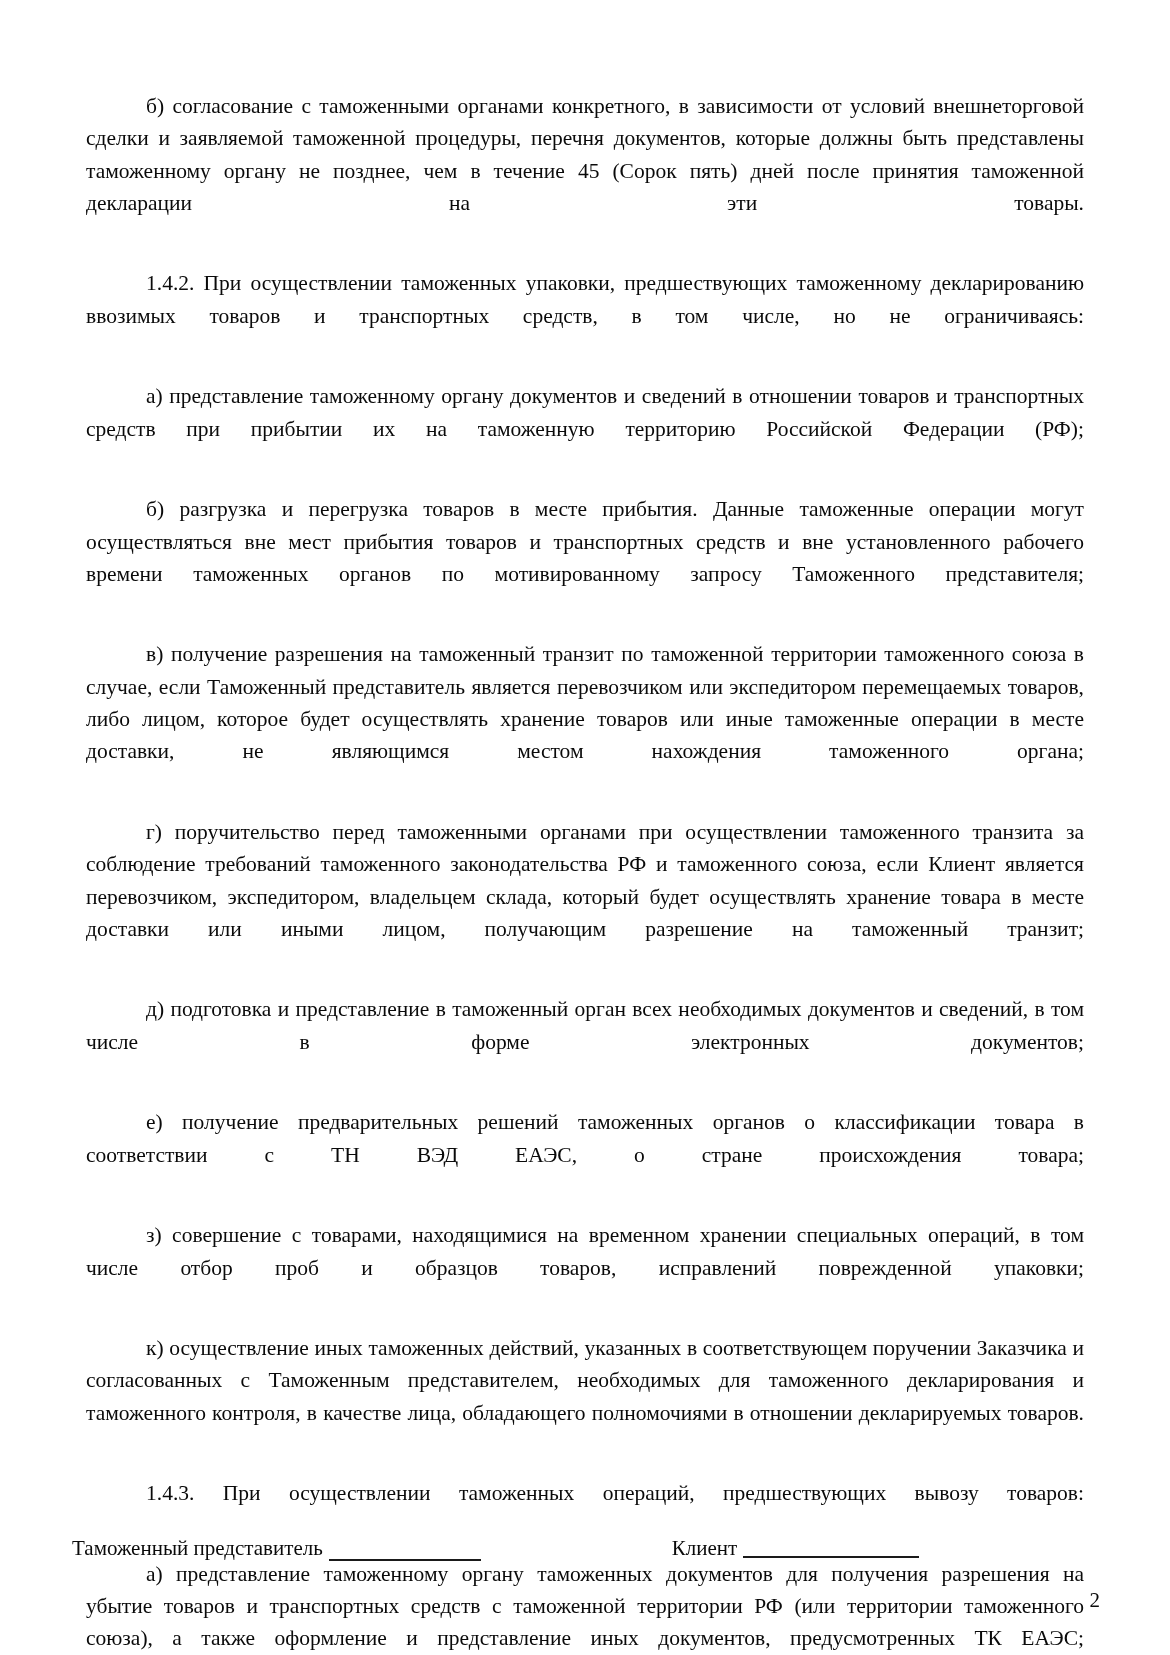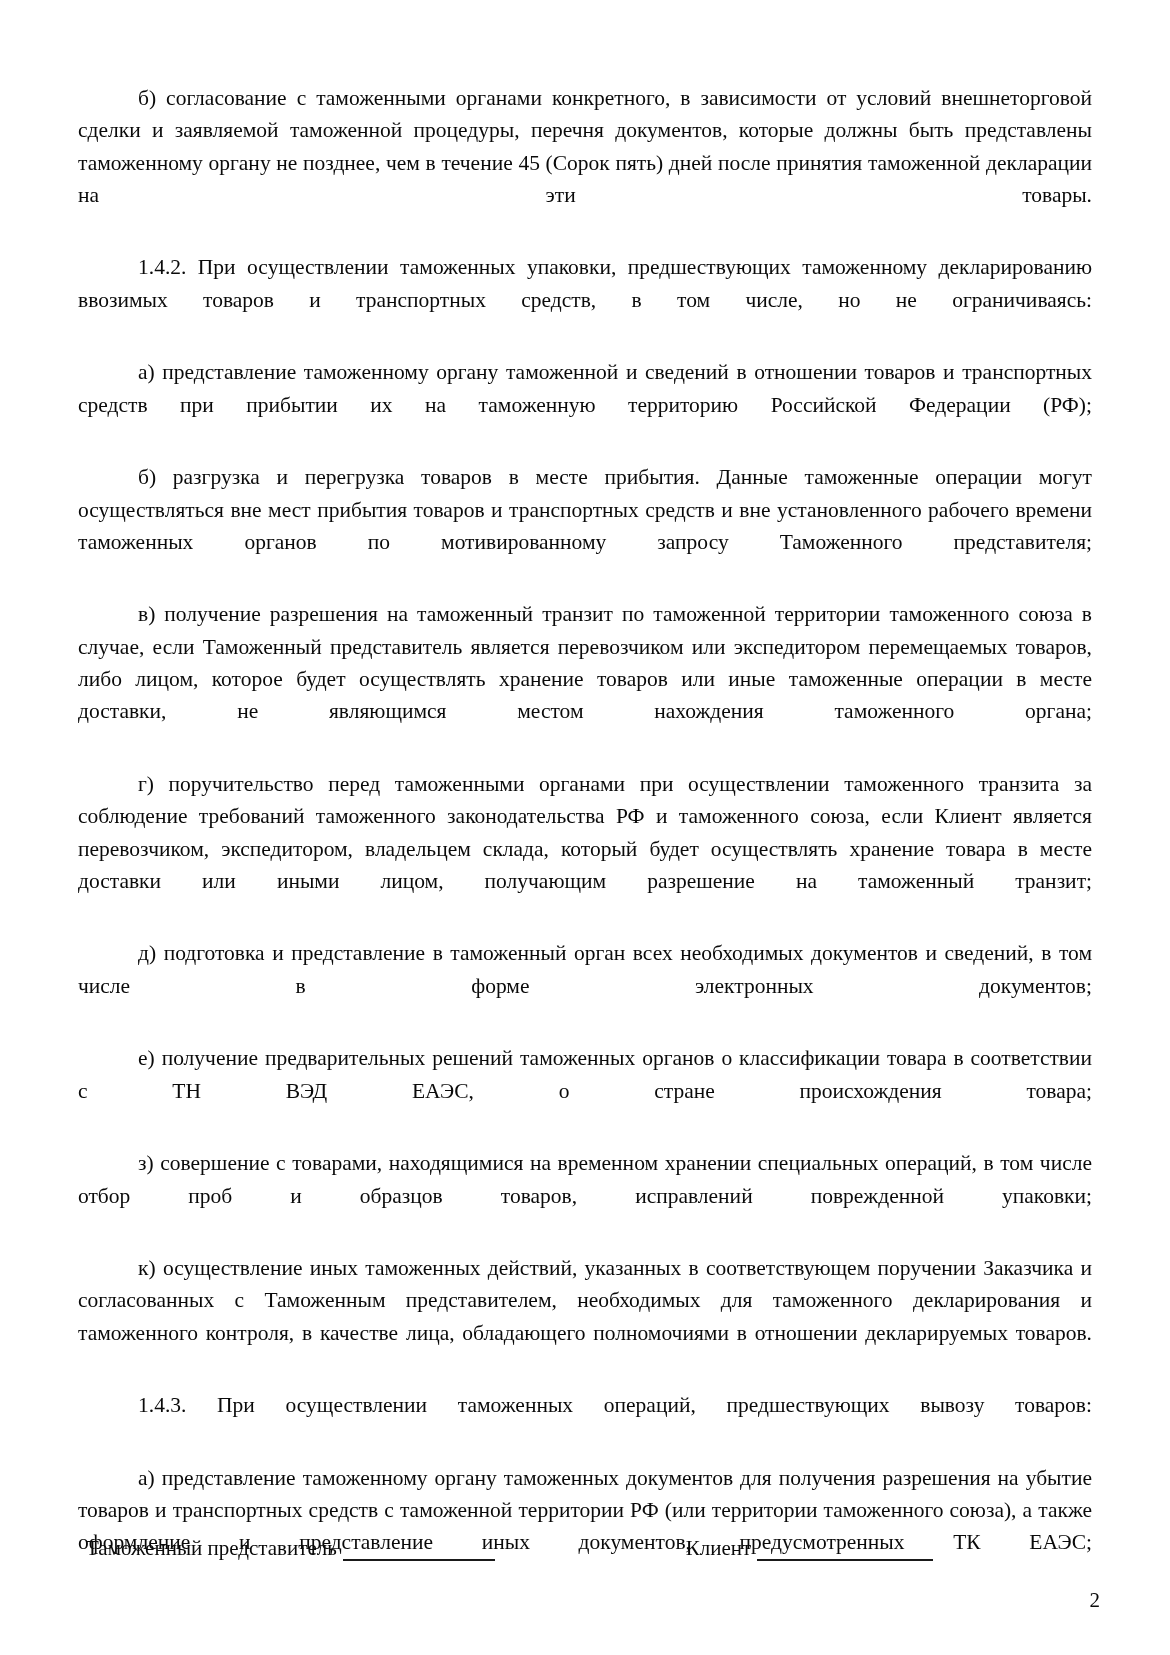--- a/index.html
+++ b/index.html
@@ -27,21 +27,21 @@
   }
 
   .content {
     position: absolute;
     left: 70px;
     top: 74px;
     width: 1030px;
   }
 
   p.para {
-    margin: 8px;
+    margin: 16px;
     padding: 0;
     font-size: 21.5px;
     line-height: 32.3px;
     text-align: justify;
     text-justify: inter-word;
     text-indent: 60px;
     hyphens: none;
     word-spacing: 0.2px;
   }
 
@@ -66,22 +66,22 @@
     align-items: flex-end;
     justify-content: flex-start;
   }
 
   .sig-block {
     display: flex;
     align-items: flex-end;
     white-space: nowrap;
   }
 
-  .sig-block.rep { margin-left: 16px; }
-  .sig-block.client { margin-left: 191px; }
+  .sig-block.rep { margin-left: 2px; }
+  .sig-block.client { margin-left: 191px; align-items: center; }
 
   .sig-label {
     font-size: 21px;
     line-height: 26px;
   }
 
   .sig-line {
     display: inline-block;
     border-bottom: 2px solid #1a1a1a;
     margin-left: 6px;
@@ -101,21 +101,21 @@
   }
 </style>
 </head>
 <body>
 
 <div class="page">
 
   <div class="content" id="body-container">
       <p class="para">б) согласование с таможенными органами конкретного, в зависимости от условий внешнеторговой сделки и заявляемой таможенной процедуры, перечня документов, которые должны быть представлены таможенному органу не позднее, чем в течение 45 (Сорок пять) дней после принятия таможенной декларации на эти товары.</p>
       <p class="para">1.4.2. При осуществлении таможенных упаковки, предшествующих таможенному декларированию ввозимых товаров и транспортных средств, в том числе, но не ограничиваясь:</p>
-      <p class="para">а) представление таможенному органу таможенной и сведений в отношении товаров и транспортных средств при прибытии их на таможенную территорию Российской Федерации (РФ);</p>
+      <p class="para">а) представление таможенному органу документов и сведений в отношении товаров и транспортных средств при прибытии их на таможенную территорию Российской Федерации (РФ);</p>
       <p class="para">б) разгрузка и перегрузка товаров в месте прибытия. Данные таможенные операции могут осуществляться вне мест прибытия товаров и транспортных средств и вне установленного рабочего времени таможенных органов по мотивированному запросу Таможенного представителя;</p>
       <p class="para">в) получение разрешения на таможенный транзит по таможенной территории таможенного союза в случае, если Таможенный представитель является перевозчиком или экспедитором перемещаемых товаров, либо лицом, которое будет осуществлять хранение товаров или иные таможенные операции в месте доставки, не являющимся местом нахождения таможенного органа;</p>
       <p class="para">г) поручительство перед таможенными органами при осуществлении таможенного транзита за соблюдение требований таможенного законодательства РФ и таможенного союза, если Клиент является перевозчиком, экспедитором, владельцем склада, который будет осуществлять хранение товара в месте доставки или иными лицом, получающим разрешение на таможенный транзит;</p>
       <p class="para">д) подготовка и представление в таможенный орган всех необходимых документов и сведений, в том числе в форме электронных документов;</p>
       <p class="para">е) получение предварительных решений таможенных органов о классификации товара в соответствии с ТН ВЭД ЕАЭС, о стране происхождения товара;</p>
       <p class="para">з) совершение с товарами, находящимися на временном хранении специальных операций, в том числе отбор проб и образцов товаров, исправлений поврежденной упаковки;</p>
       <p class="para">к) осуществление иных таможенных действий, указанных в соответствующем поручении Заказчика и согласованных с Таможенным представителем, необходимых для таможенного декларирования и таможенного контроля, в качестве лица, обладающего полномочиями в отношении декларируемых товаров.</p>
       <p class="para">1.4.3. При осуществлении таможенных операций, предшествующих вывозу товаров:</p>
       <p class="para">а) представление таможенному органу таможенных документов для получения разрешения на убытие товаров и транспортных средств с таможенной территории РФ (или территории таможенного союза), а также оформление и представление иных документов, предусмотренных ТК ЕАЭС;</p>
     </div>

